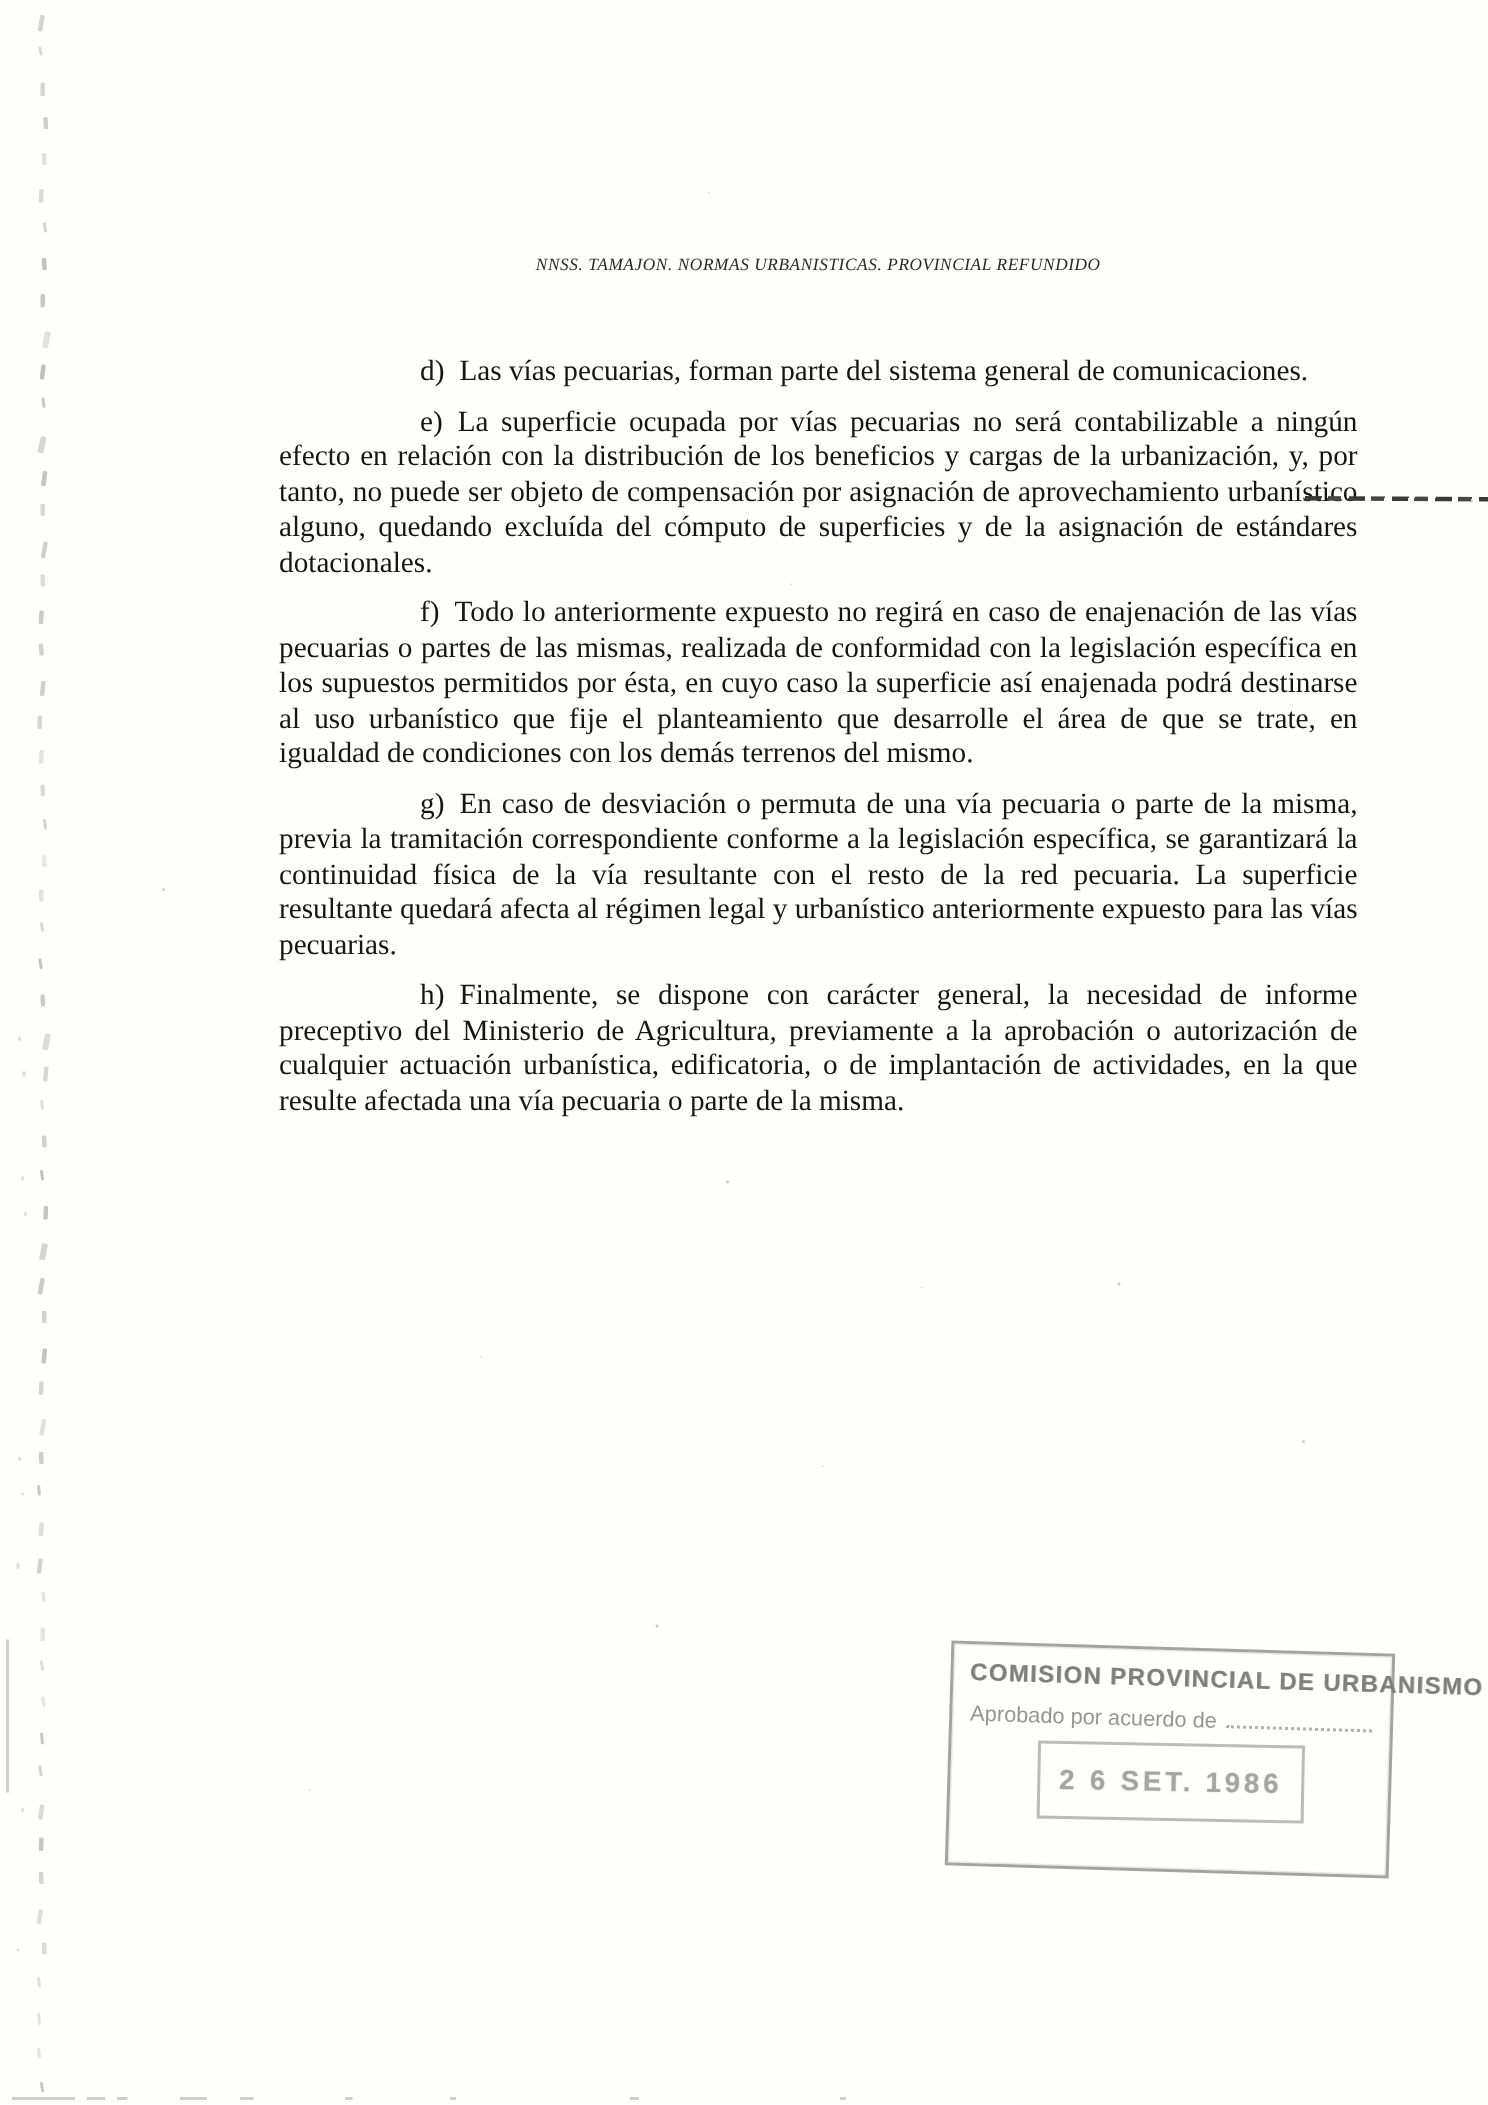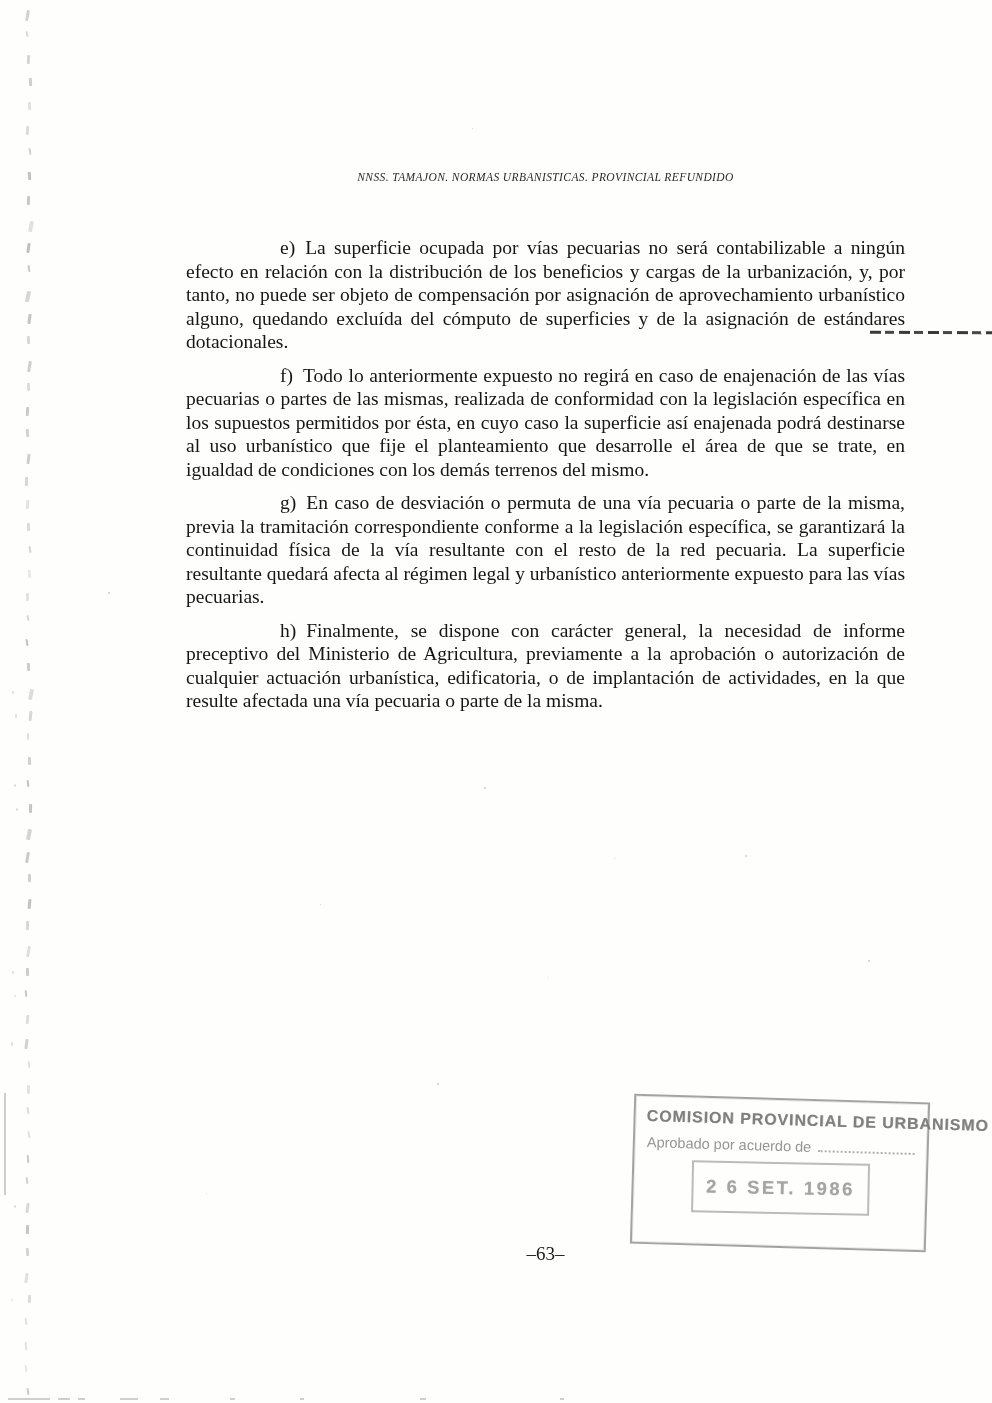--- a/index.html
+++ b/index.html
@@ -208,20 +208,21 @@
       <div class="margin-mark" style="left: 11px; top: 1299px; width: 2px; height: 2px; opacity: 0.3;"></div>
       <div class="margin-mark" style="left: 25px; top: 1318.07px; width: 2px; height: 7px; opacity: 0.29; transform: rotate(-6.6deg);"></div>
       <div class="margin-mark" style="left: 25px; top: 1341.73px; width: 2px; height: 8px; opacity: 0.29; transform: rotate(-4.6deg);"></div>
       <div class="margin-mark" style="left: 25px; top: 1364.72px; width: 2px; height: 7px; opacity: 0.25; transform: rotate(-7.8deg);"></div>
       <div class="margin-mark" style="left: 27px; top: 1388.11px; width: 2px; height: 7px; opacity: 0.54; transform: rotate(-7.9deg);"></div>
     </div>
 
   <div class="doc-header">NNSS. TAMAJON. NORMAS URBANISTICAS. PROVINCIAL REFUNDIDO</div>
 
   <div class="doc-body">
+  <p class="para"><span class="plabel">d)</span><span class="ptext">Las vías pecuarias, forman parte del sistema general de comunicaciones.</span></p>
 
   <p class="para"><span class="plabel">e)</span><span class="ptext">La superficie ocupada por vías pecuarias no será contabilizable a ningún efecto en relación con la distribución de los beneficios y cargas de la urbanización, y, por tanto, no puede ser objeto de compensación por asignación de aprovechamiento urbanístico alguno, quedando excluída del cómputo de superficies y de la asignación de estándares dotacionales.</span></p>
 
   <p class="para"><span class="plabel">f)</span><span class="ptext">Todo lo anteriormente expuesto no regirá en caso de enajenación de las vías pecuarias o partes de las mismas, realizada de conformidad con la legislación específica en los supuestos permitidos por ésta, en cuyo caso la superficie así enajenada podrá destinarse  al uso urbanístico que fije el planteamiento que desarrolle el área de que se trate, en igualdad de condiciones con los demás terrenos del mismo.</span></p>
 
   <p class="para"><span class="plabel">g)</span><span class="ptext">En caso de desviación o permuta de una vía pecuaria o parte de la misma, previa la tramitación correspondiente conforme a la legislación específica,  se garantizará la continuidad física de la vía resultante con el resto de la red pecuaria. La superficie resultante quedará afecta al régimen legal y urbanístico anteriormente expuesto para las vías pecuarias.</span></p>
 
   <p class="para"><span class="plabel">h)</span><span class="ptext">Finalmente, se dispone con carácter general, la necesidad de informe preceptivo del Ministerio de Agricultura, previamente a la aprobación o autorización de cualquier actuación urbanística, edificatoria, o de implantación de actividades, en la que resulte afectada una vía pecuaria o parte de la misma.</span></p>
 </div>
 
@@ -231,21 +232,20 @@
     <div class="stamp-title">COMISION PROVINCIAL DE URBANISMO</div>
     <div class="stamp-sub">
       <span>Aprobado por acuerdo de</span>
       <span class="leader"></span>
     </div>
     <div class="stamp-datebox">
       <span class="stamp-date">2 6 SET. 1986</span>
     </div>
   </div>
 
-  <div class="page-number">–63–</div>
 
   <div class="vline"></div>
   <div class="speck-layer">
       <div class="speck" style="left: 484px; top: 787px; width: 2px; height: 2px; opacity: 0.45;"></div>
       <div class="speck" style="left: 745px; top: 855px; width: 2px; height: 2px; opacity: 0.45;"></div>
       <div class="speck" style="left: 437px; top: 1083px; width: 2px; height: 2px; opacity: 0.45;"></div>
       <div class="speck" style="left: 108px; top: 592px; width: 2px; height: 2px; opacity: 0.45;"></div>
       <div class="speck" style="left: 527px; top: 389px; width: 1px; height: 1px; opacity: 0.45;"></div>
       <div class="speck" style="left: 980px; top: 333px; width: 2px; height: 2px; opacity: 0.45;"></div>
       <div class="speck" style="left: 472px; top: 128px; width: 1px; height: 1px; opacity: 0.45;"></div>

